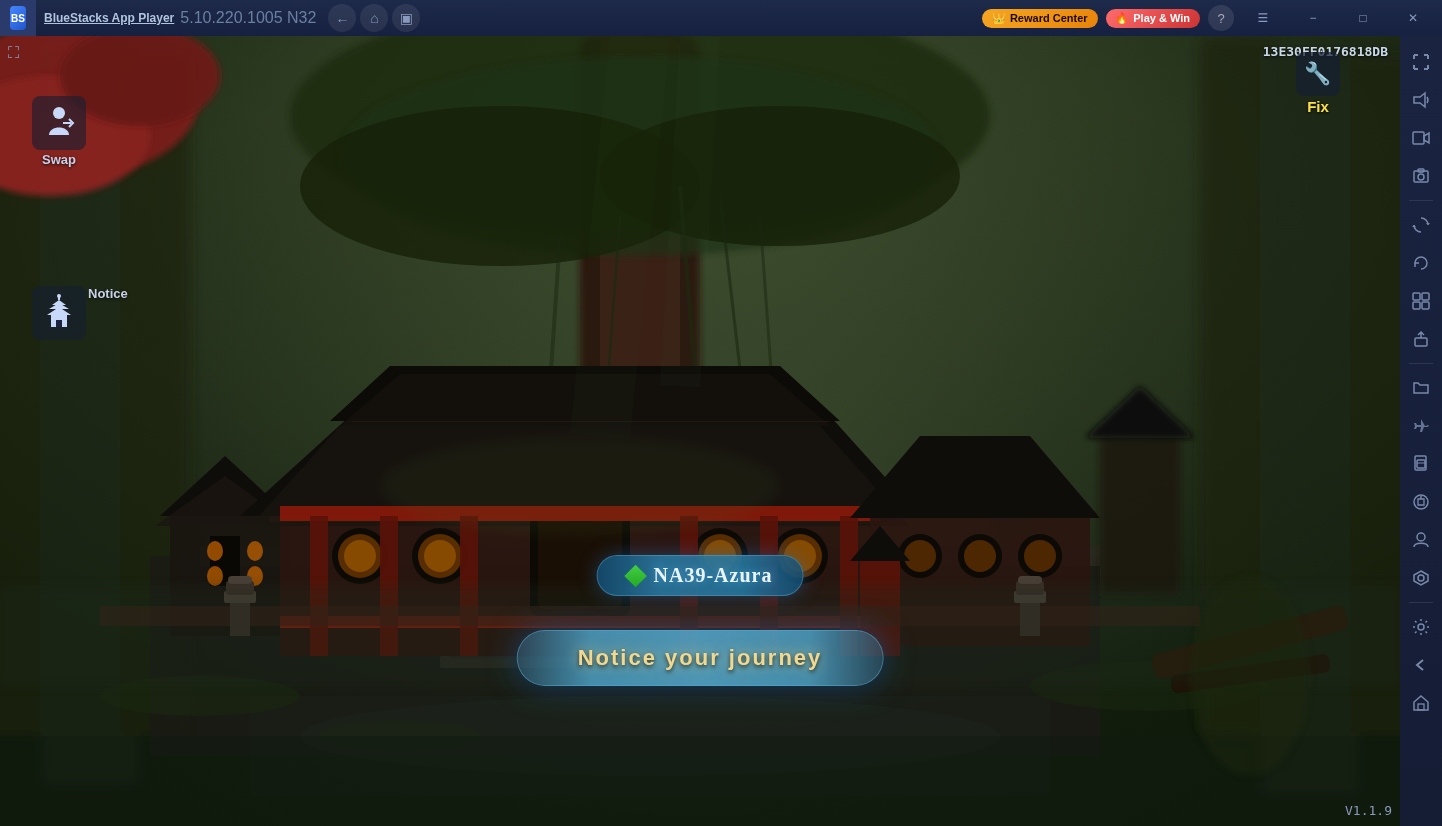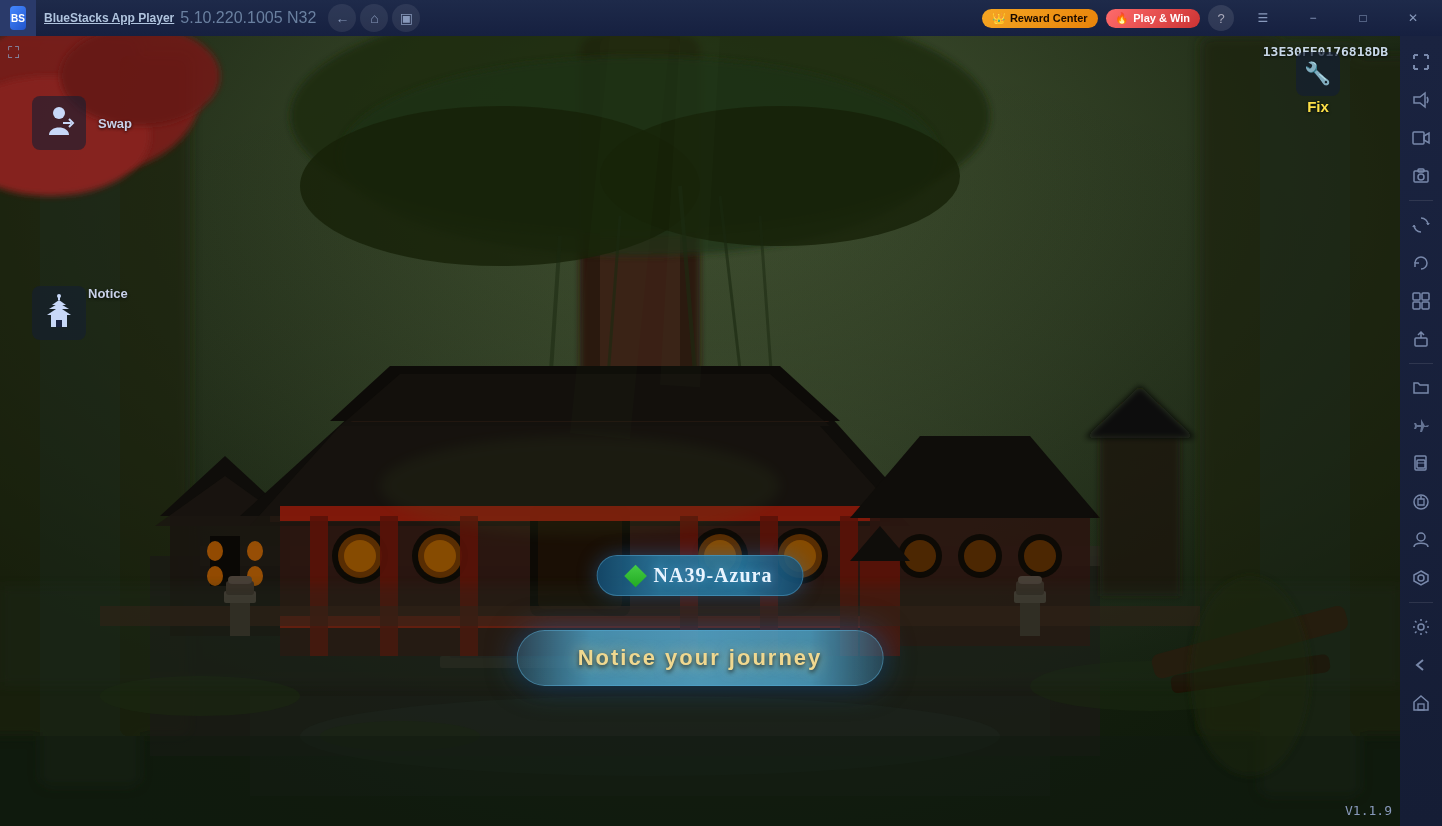--- a/index.html
+++ b/index.html
@@ -98,22 +98,22 @@
       align-items: center; gap: 2px; cursor: pointer; z-index: 50;
     }
     #fix-icon {
       width: 44px; height: 44px; background: rgba(20,30,50,0.7); border-radius: 8px;
       display: flex; align-items: center; justify-content: center; font-size: 22px; color: #e8c060;
     }
     #fix-label { color: #fde047; font-size: 15px; font-weight: 600; text-shadow: 0 1px 3px rgba(0,0,0,0.8); }
 
     
     #swap-btn {
-      position: absolute; top: 60px; left: 32px; display: flex; flex-direction: row;
-      align-items: center; gap: 12px; cursor: pointer; z-index: 50;
+      position: absolute; top: 60px; left: 32px; display: flex; flex-direction: column;
+      align-items: center; gap: 2px; cursor: pointer; z-index: 50;
     }
     #swap-icon {
       width: 54px; height: 54px; background: rgba(20,30,50,0.6); border-radius: 8px;
       display: flex; align-items: center; justify-content: center; font-size: 26px; color: #c8d8f8;
     }
     #swap-label { color: #c8d0e8; font-size: 13px; font-weight: 600; text-shadow: 0 1px 3px rgba(0,0,0,0.8); }
 
     #notice-btn {
       position: absolute; top: 250px; left: 32px; display: flex; flex-direction: row;
       gap: 2px; cursor: pointer; z-index: 50;

